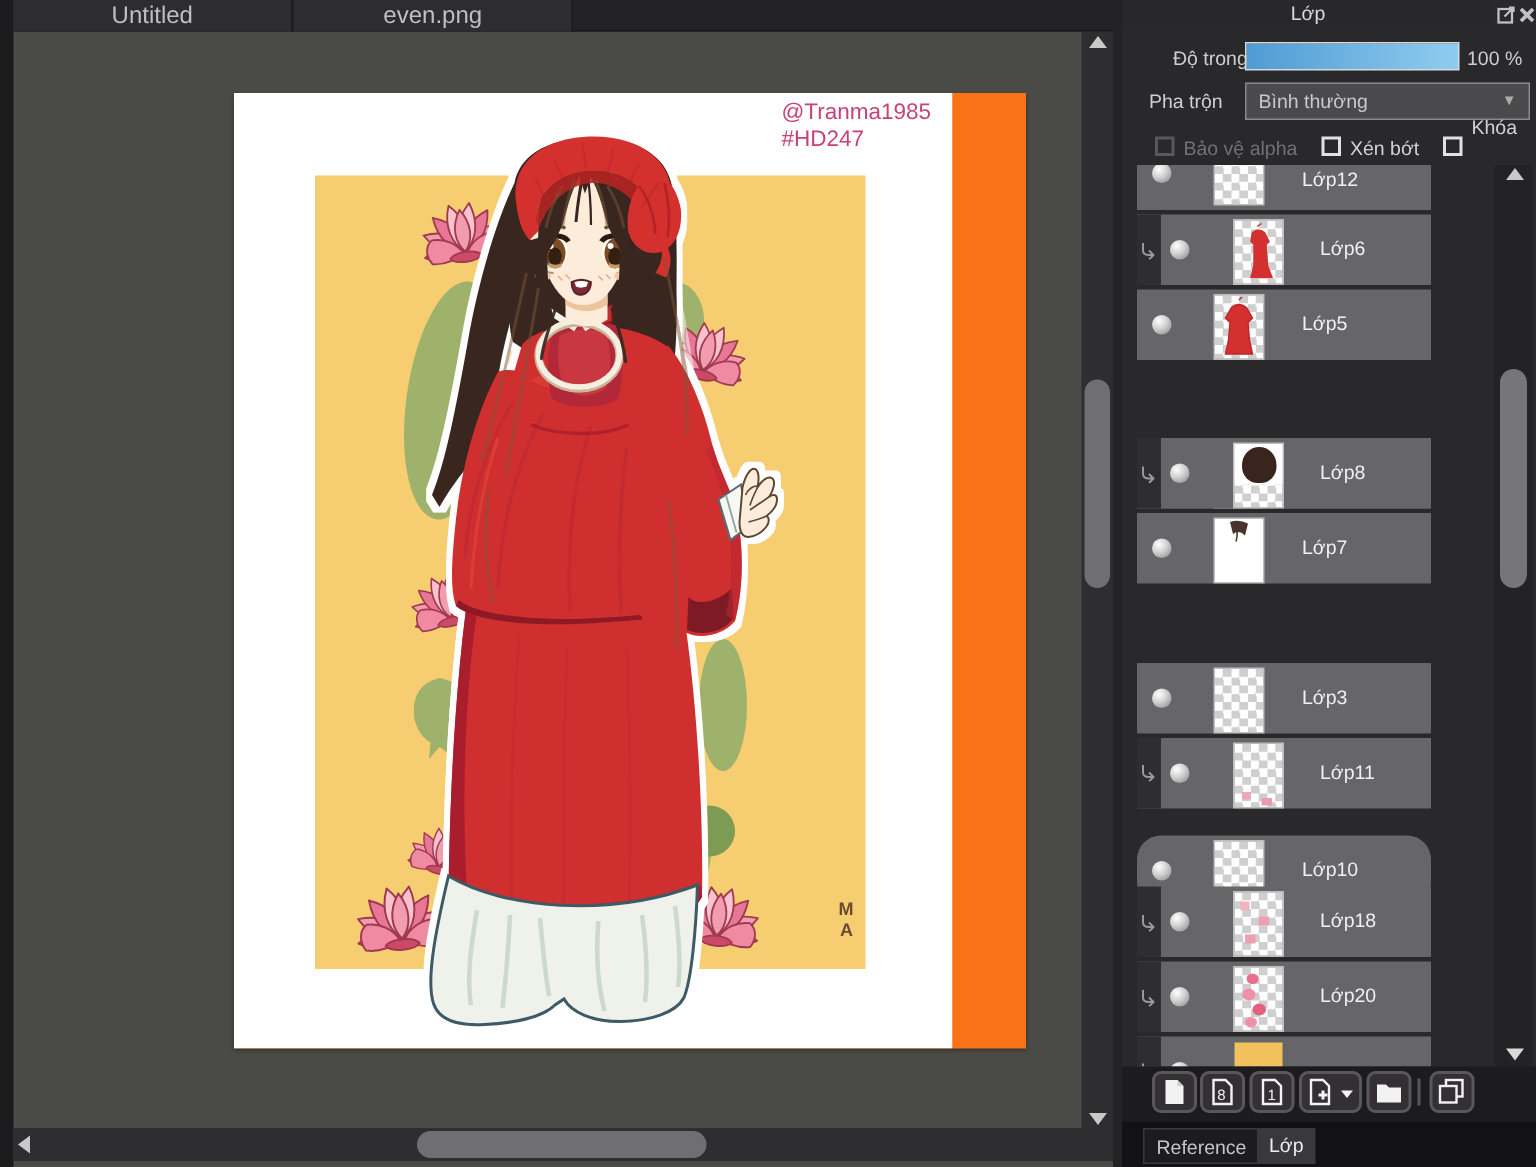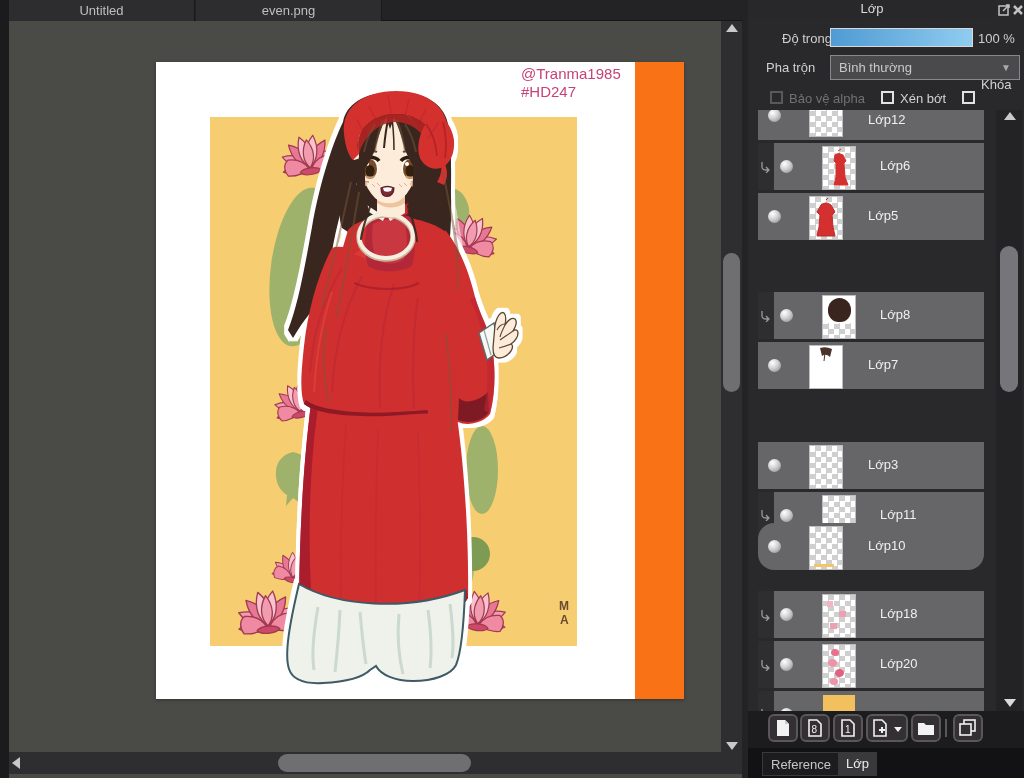--- a/index.html
+++ b/index.html
@@ -2,41 +2,41 @@
 <html><head><meta charset="utf-8">
 <style>
 html,body{margin:0;padding:0;width:1024px;height:778px;overflow:hidden;background:#4a4a47;font-family:"Liberation Sans",sans-serif;}
 *{box-sizing:border-box;}
 .abs{position:absolute;}
 #root{position:relative;width:1024px;height:778px;}
 
 #lstrip{left:0;top:0;width:9px;height:778px;background:#1b1b1d;}
 
 #tabbar{left:9px;top:0;width:741px;height:21px;background:#232326;border-bottom:1px solid #151517;}
-.tab{position:absolute;top:0;height:21px;line-height:21px;text-align:center;font-size:13px;color:#bfbfbf;background:#2d2d2f;border-right:1px solid #19191b;}
+.tab{position:absolute;top:0;height:21px;line-height:21px;text-align:center;font-size:16px;color:#bfbfbf;background:#2d2d2f;border-right:1px solid #19191b;}
 .tab.active{background:linear-gradient(#59595b,#37373a);color:#d6d6d6;}
 
 .sbtrack{background:#2e2e30;}
 .sbthumb{position:absolute;background:#6f6f71;border-radius:9px;}
 .arr{position:absolute;width:0;height:0;}
 
 #page{left:156px;top:62px;width:528px;height:637px;background:#f97316;box-shadow:0 1px 3px rgba(0,0,0,0.35);}
 
 #panel{left:748px;top:0;width:276px;height:778px;background:#29292b;}
 #phead{left:748px;top:0;width:248px;height:18px;background:#28282a;color:#dadada;font-size:13px;text-align:center;line-height:18px;}
 .plabel{position:absolute;color:#cfcfcf;font-size:13px;}
 #opacbar{left:830px;top:28px;width:143px;height:19px;border:1px solid #d9d9d9;background:linear-gradient(to right,#4f9bd3,#90ccf0);}
 #dropdown{left:830px;top:55px;width:190px;height:25px;background:#4a4a4c;border:1px solid #88888c;color:#c9c9c9;font-size:13px;line-height:23px;padding-left:8px;}
 .cb{position:absolute;width:13px;height:13px;border:2px solid #e2e2e2;background:transparent;}
 .cb.dis{border-color:#59595c;}
 .cblabel{position:absolute;color:#d2d2d2;font-size:13px;}
 .cblabel.dis{color:#717174;}
 
 #list{left:748px;top:110px;width:276px;height:601px;background:#29292b;overflow:hidden;}
-.row{position:absolute;left:10px;width:226px;height:47px;background:#666669;}
+.row{position:absolute;left:10px;width:196px;height:47px;background:#666669;}
 .row .gutter{position:absolute;left:0;top:0;width:16px;height:47px;background:#2e2e30;}
 .dot{position:absolute;width:13px;height:13px;border-radius:50%;background:radial-gradient(circle at 35% 30%,#ffffff 0%,#cfcfcf 45%,#808084 100%);}
 .thumb{position:absolute;top:4px;width:32px;height:42px;background:#fff;outline:1px solid #bdbdbd;}
 .checker{background-image:conic-gradient(#cfcfcf 25%,#ffffff 0 50%,#cfcfcf 0 75%,#ffffff 0);background-size:11px 11px;}
 .rlabel{position:absolute;color:#efefef;font-size:13px;top:15px;}
 .cliparrow{position:absolute;left:2px;color:#9a9a9a;font-size:11px;}
 
 #ptrack{left:996px;top:110px;width:26px;height:601px;background:#232325;}
 
 #ptools{left:748px;top:711px;width:276px;height:37px;background:#1c1c1e;}
@@ -338,21 +338,21 @@
         <svg class="cliparrow" style="top:17.5px" width="12" height="12">
           <path d="M2,1 L2,6 Q2,9 6,9 L8,9 M6,6 L9,9 L6,12" stroke="#9a9a9a" fill="none" stroke-width="1.3"></path>
         </svg>
         <div class="dot" style="left:22px;top:17px;"></div>
         <div class="thumb checker" style="left:65px;top:4px;">
           <div style="position:absolute;left:5px;top:32px;width:6px;height:5px;background:#f0a8b8;"></div>
           <div style="position:absolute;left:18px;top:36px;width:7px;height:5px;background:#eb9cae;"></div>
         </div>
         <div class="rlabel" style="left:122px;top:15px;">Lớp11</div>
       </div>
-      <div class="row" style="top:413px;height:47px;border-radius:16px;">
+      <div class="row" style="top:447px;height:47px;border-radius:16px;">
         <div class="dot" style="left:10px;top:17px;"></div>
         <div class="thumb checker" style="left:52px;top:4px;">
           <div style="position:absolute;left:4px;top:37px;width:20px;height:3px;background:#f2c568;"></div>
         </div>
         <div class="rlabel" style="left:110px;top:15px;">Lớp10</div>
       </div>
       <div class="row" style="top:481.2px;height:47px;">
         <div class="gutter"></div>
         <svg class="cliparrow" style="top:17.5px" width="12" height="12">
           <path d="M2,1 L2,6 Q2,9 6,9 L8,9 M6,6 L9,9 L6,12" stroke="#9a9a9a" fill="none" stroke-width="1.3"></path>

